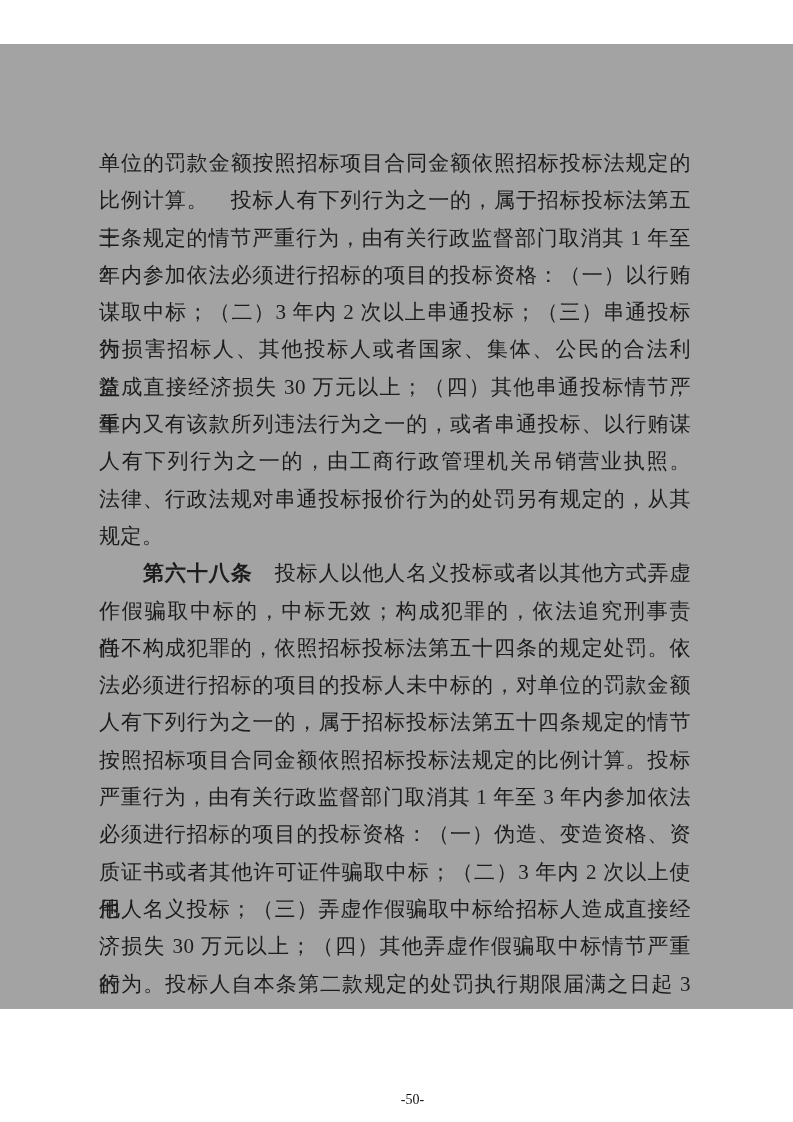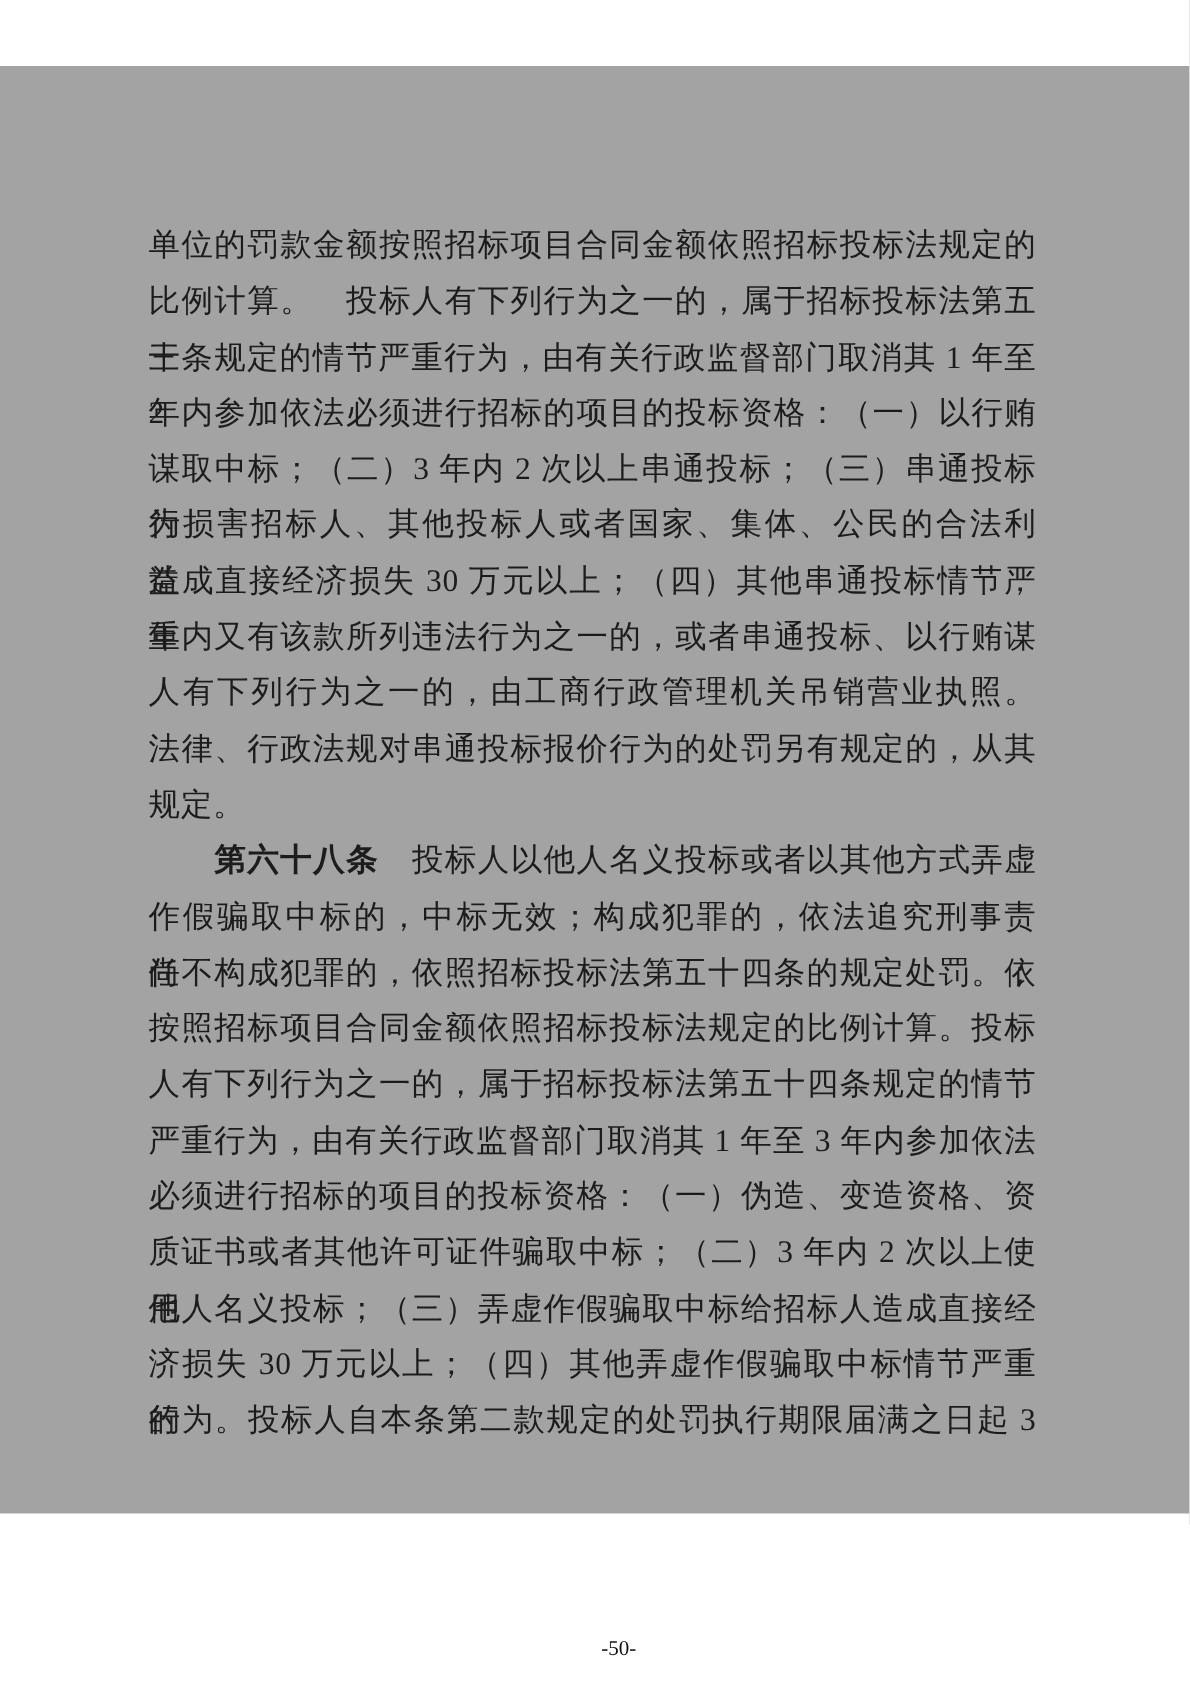--- a/index.html
+++ b/index.html
@@ -65,22 +65,23 @@
     <p class="line j">造成直接经济损失 30 万元以上；（四）其他串通投标情节严重</p>
     <p class="line j">年内又有该款所列违法行为之一的，或者串通投标、以行贿谋</p>
     <p class="line j">人有下列行为之一的，由工商行政管理机关吊销营业执照。</p>
     <p class="line j">法律、行政法规对串通投标报价行为的处罚另有规定的，从其</p>
     <p class="line">规定。</p>
 
     <p class="line j indent"><span class="lead">第六十八条</span><span>　投标人以他人名义投标或者以其他方式弄虚</span></p>
 
     <p class="line j">作假骗取中标的，中标无效；构成犯罪的，依法追究刑事责任；</p>
     <p class="line j">尚不构成犯罪的，依照招标投标法第五十四条的规定处罚。依</p>
+    <p class="line j">法必须进行招标的项目的投标人未中标的，对单位的罚款金额</p>
+    <p class="line j">人有下列行为之一的，属于招标投标法第五十四条规定的情节</p>
     <p class="line j">按照招标项目合同金额依照招标投标法规定的比例计算。投标</p>
-    <p class="line j">人有下列行为之一的，属于招标投标法第五十四条规定的情节</p>
     <p class="line j">严重行为，由有关行政监督部门取消其 1 年至 3 年内参加依法</p>
     <p class="line j">必须进行招标的项目的投标资格：（一）伪造、变造资格、资</p>
     <p class="line j">质证书或者其他许可证件骗取中标；（二）3 年内 2 次以上使用</p>
     <p class="line j">他人名义投标；（三）弄虚作假骗取中标给招标人造成直接经</p>
     <p class="line j">济损失 30 万元以上；（四）其他弄虚作假骗取中标情节严重的</p>
     <p class="line j">行为。投标人自本条第二款规定的处罚执行期限届满之日起 3</p>
 
   </div>
 
   <div class="page-number">-50-</div>

